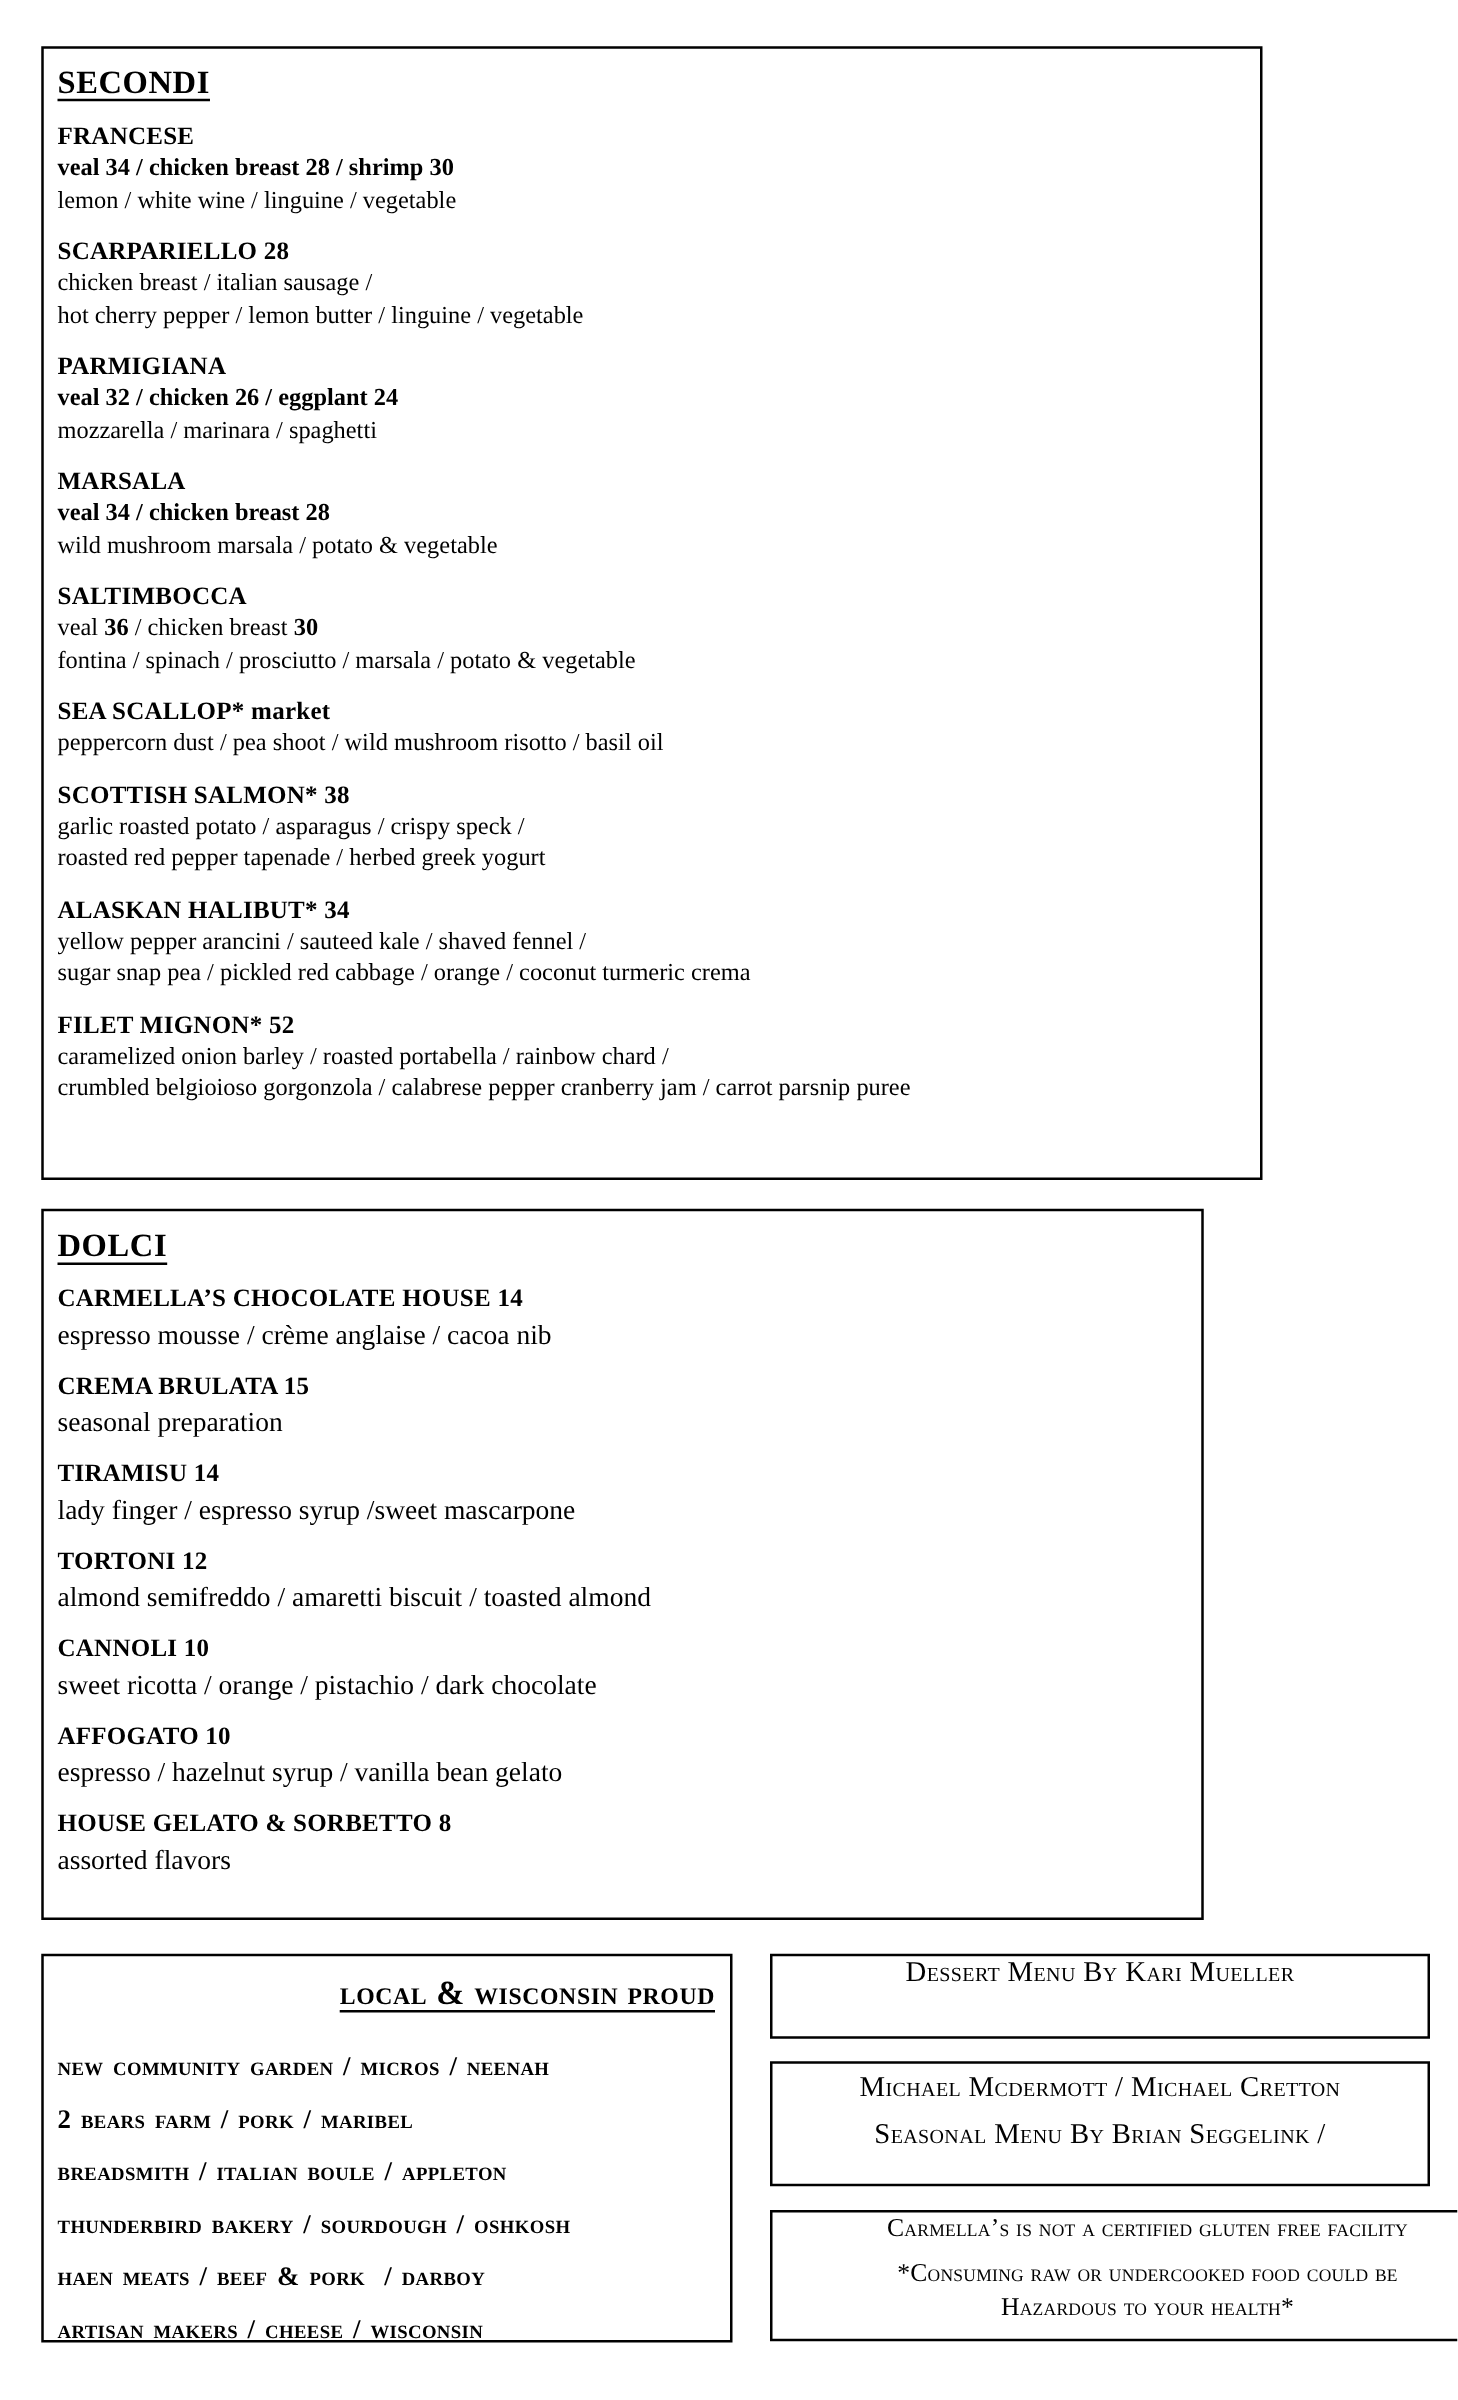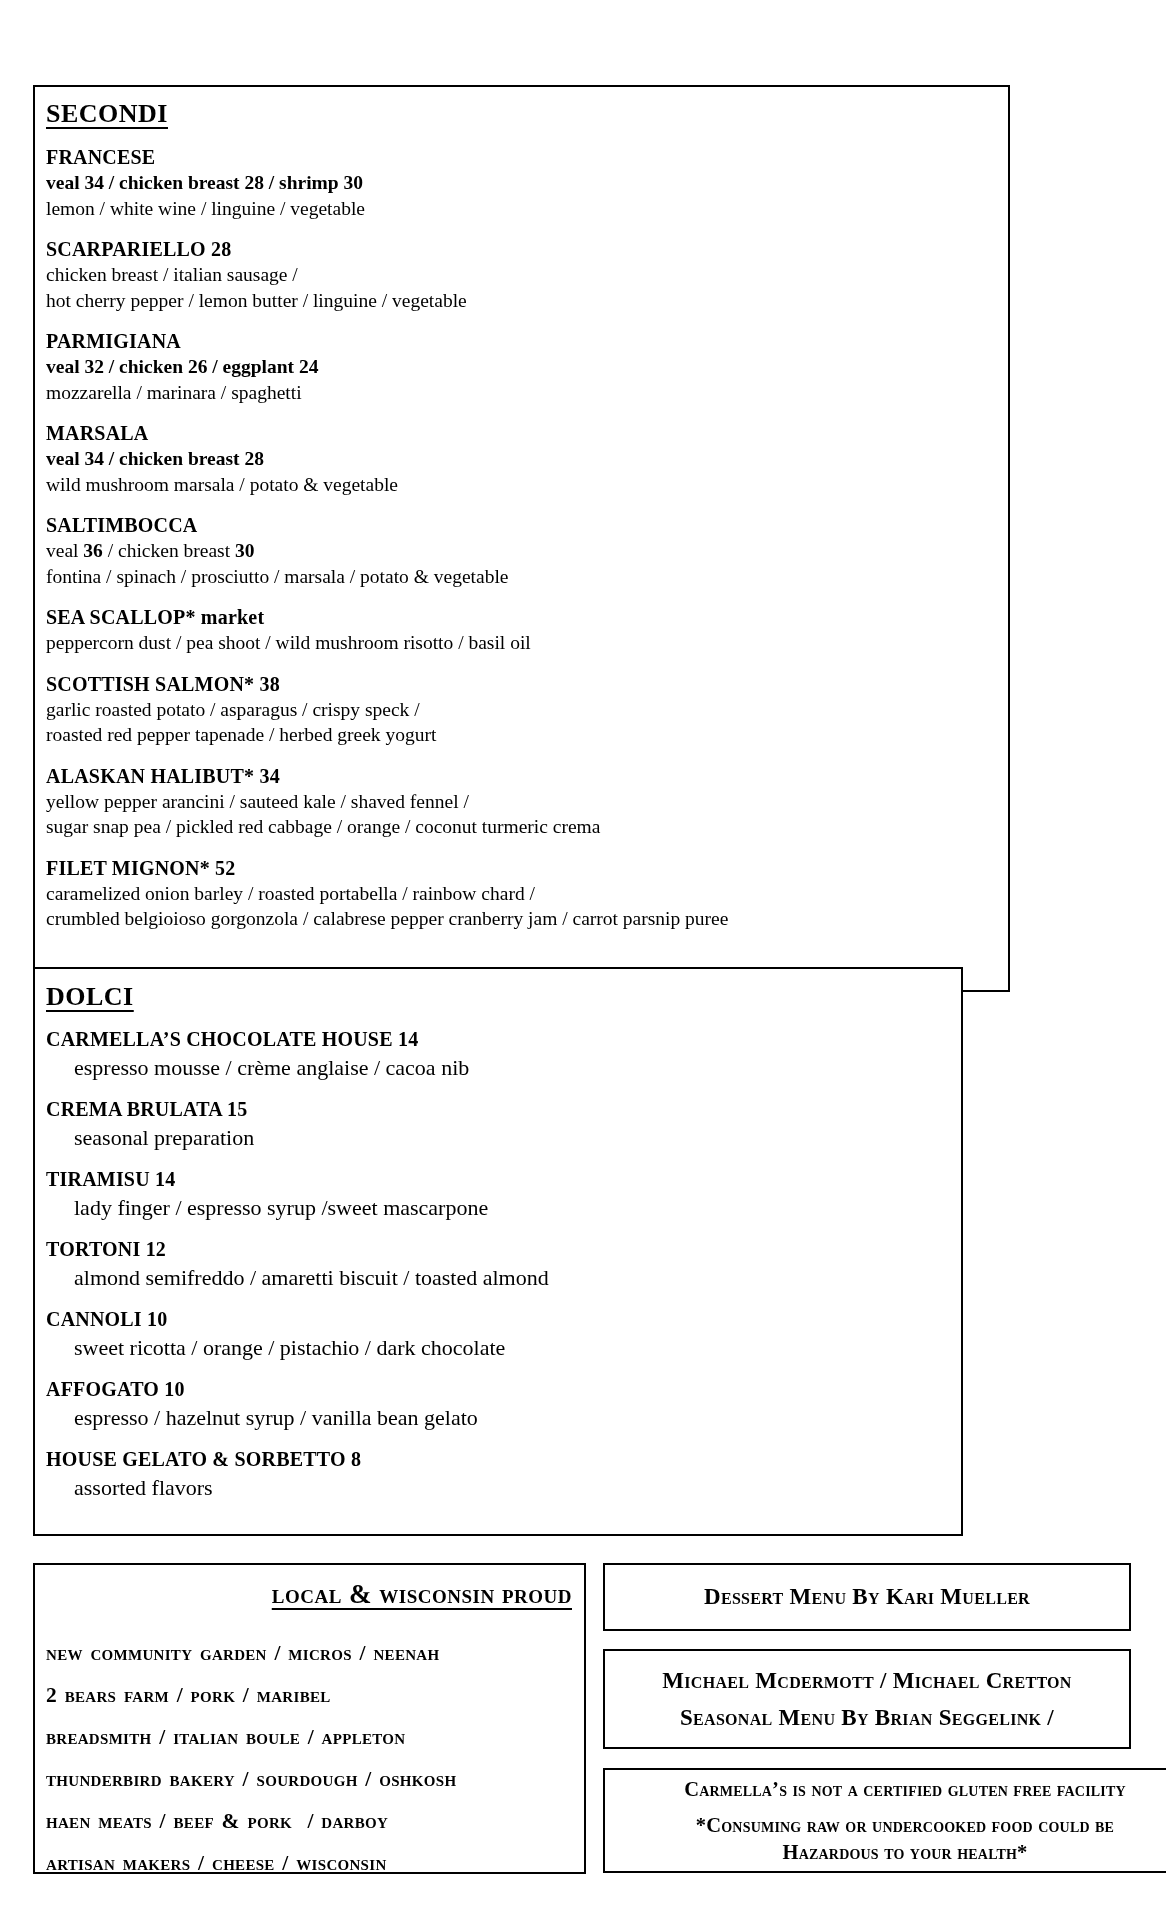--- a/index.html
+++ b/index.html
@@ -1,46 +1,46 @@
 <!DOCTYPE html>
 <html><head>
 <meta charset="utf-8">
 <style>
   html,body{margin:0;padding:0;background:#fff;}
   .page{position:relative;width:1166px;height:1920px;background:#ffffff;color:#000;
         font-family:"Liberation Serif","DejaVu Serif",serif;overflow:hidden;}
   .box{position:absolute;border:2.5px solid #000;box-sizing:border-box;background:#fff;}
 
-  #secondi-box{left:33px;top:37px;width:977px;height:907px;padding:12px 18px 0 11px;margin-top:48px;}
+  #secondi-box{left:33px;top:37px;width:977px;height:907px;padding:12px 18px 0 11px;}
   #dolci-box{left:33px;top:967px;width:930px;height:569px;padding:13px 18px 0 11px;}
   #local-box{left:33px;top:1563px;width:553px;height:311px;padding:14px 12px 0 11px;}
   #dessert-box{left:603px;top:1563px;width:528px;height:68px;}
   #seasonal-box{left:603px;top:1649px;width:528px;height:100px;}
   #gluten-box{left:603px;top:1768px;width:604px;height:105px;padding:0 12px;}
 
   .section-title{margin:0;font-size:26px;font-weight:bold;letter-spacing:.5px;
       text-decoration:underline;text-decoration-thickness:2px;text-underline-offset:5px;}
   .menu-item{margin-top:15px;}
   .item-name{font-size:20px;font-weight:bold;line-height:26px;letter-spacing:.2px;}
   .item-tag{font-size:20px;font-weight:bold;}
   .item-desc{white-space:pre-wrap;}
   #secondi-box .item-desc{font-size:19.5px;line-height:25.5px;}
-  #dolci-box .item-desc{font-size:22px;line-height:29px;margin-left:28px;}
+  #dolci-box .item-desc{font-size:22px;line-height:29px;}
   #dolci-box .menu-item{margin-top:14px;}
   #dolci-box .item-name{line-height:27px;}
   .seg-bold{font-weight:bold;}
 
   .sc{font-variant:small-caps;text-align:right;}
   .local-title{font-size:27px;}
   #local-lines{margin-top:22px;}
   .local-line{font-size:21.5px;font-weight:bold;line-height:42px;
       font-variant:small-caps;letter-spacing:.3px;word-spacing:2px;white-space:pre-wrap;}
 
-  .note-box{display:flex;flex-direction:column;align-items:center;justify-content:center;
-      text-align:center;font-weight:bold;font-variant:small-caps;}
+  .note-box{display:flex;flex-direction:column;align-items:center;justify-content:flex-start;
+      text-align:center;font-weight:normal;font-variant:small-caps;margin-left:13px;}
   #dessert-box .note-line{font-size:23px;letter-spacing:.3px;}
   #seasonal-box .note-line{font-size:23px;line-height:37px;letter-spacing:.3px;}
   #gluten-box .note-line{font-size:20.5px;line-height:27px;letter-spacing:.2px;}
   .note-gap{margin-top:9px;}
 </style>
 </head>
 <body>
 
 <div class="page">
 

